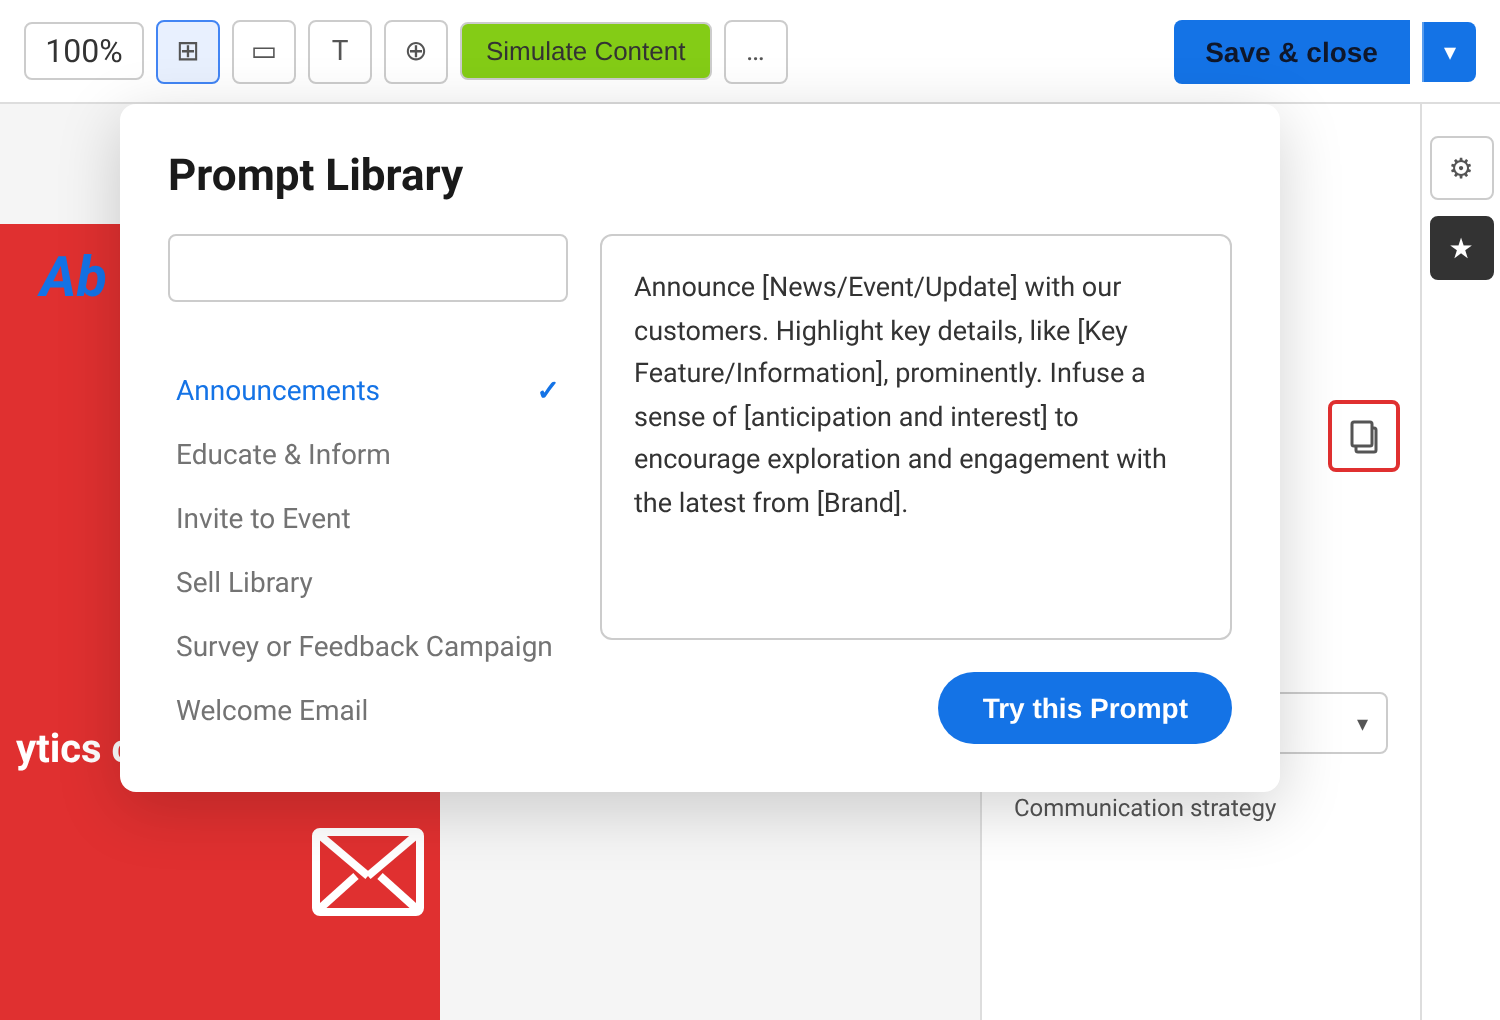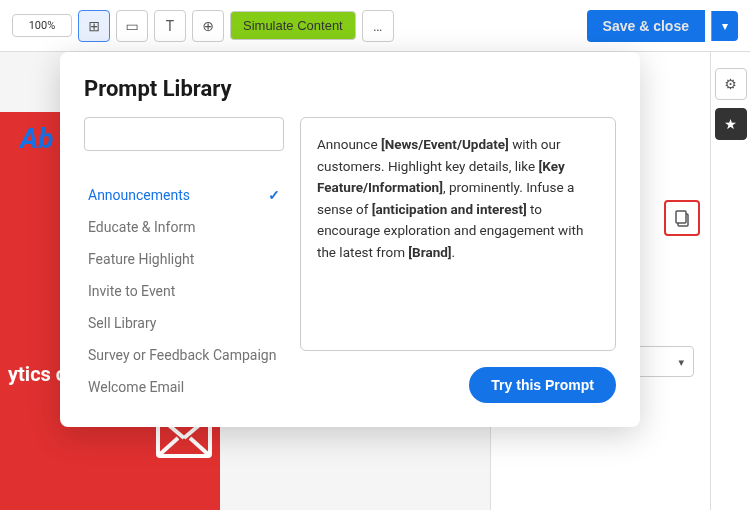--- a/index.html
+++ b/index.html
@@ -21,21 +21,21 @@
       height: 52px;
       background: #fff;
       border-bottom: 1px solid #ddd;
       display: flex;
       align-items: center;
       padding: 0 12px;
       gap: 6px;
       z-index: 1;
     }
     .toolbar-zoom {
-      font-size: 11px;
+      font-size: 16px;
       border: 1px solid #ccc;
       border-radius: 4px;
       padding: 4px 8px;
       background: #fff;
       color: #333;
       min-width: 60px;
       text-align: center;
     }
     .toolbar-btn {
       width: 32px;
@@ -59,21 +59,21 @@
       border-radius: 4px;
       background: #84cc16;
       padding: 6px 12px;
       font-size: 13px;
       color: #333;
       cursor: pointer;
     }
     .toolbar-spacer { flex: 1; }
     .save-close-btn {
       background: #1473e6;
-      color: #e5e5e5;
+      color: #0f172a;
       border: none;
       border-radius: 4px 0 0 4px;
       padding: 8px 16px;
       font-size: 14px;
       font-weight: 600;
       cursor: pointer;
     }
     .save-close-dropdown {
       background: #1473e6;
       color: #fff;
@@ -310,21 +310,21 @@
       flex: 1;
       border: 1px solid #ccc;
       border-radius: 6px;
       padding: 16px;
       font-size: 13.5px;
       color: #333;
       line-height: 1.6;
       margin-bottom: 16px;
     }
     .preview-box strong {
-      font-weight: 700;
+      font-weight: 400;
     }
     .try-prompt-btn {
       align-self: flex-end;
       background: #1473e6;
       color: #fff;
       border: none;
       border-radius: 20px;
       padding: 10px 22px;
       font-size: 14px;
       font-weight: 600;
@@ -403,23 +403,20 @@
       </div>
       <ul class="menu-list">
         <li class="menu-item active">
           <span>Announcements</span>
           <span class="menu-item-check">✓</span>
         </li>
         <li class="menu-item">
           <span>Educate &amp; Inform</span>
         </li>
         <li class="menu-item">
-          <span>Feature Highlight</span>
-        </li>
-        <li class="menu-item">
           <span>Invite to Event</span>
         </li>
         <li class="menu-item">
           <span>Sell Library</span>
         </li>
         <li class="menu-item">
           <span>Survey or Feedback Campaign</span>
         </li>
         <li class="menu-item">
           <span>Welcome Email</span>

